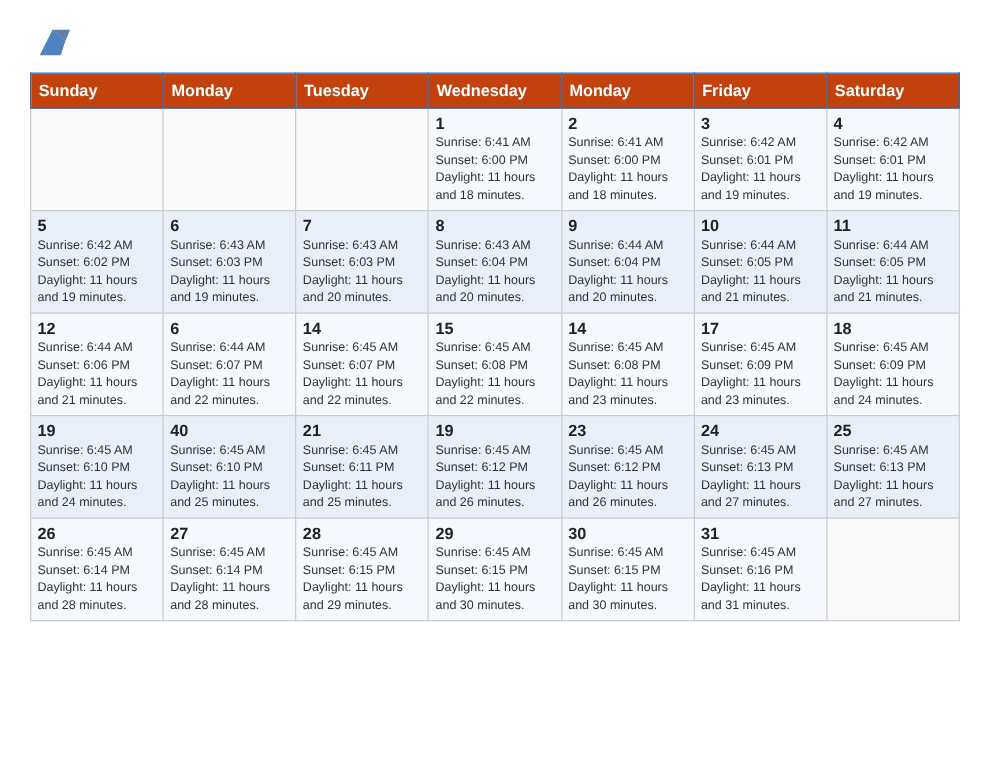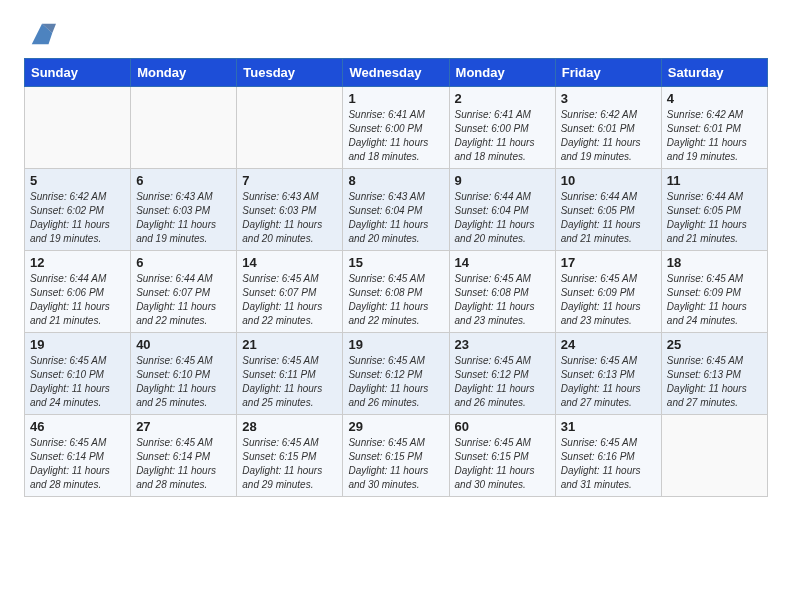--- a/index.html
+++ b/index.html
@@ -53,21 +53,21 @@
       font-size: 15px;
       color: #333;
       margin-top: 2px;
     }
     table {
       width: 100%;
       border-collapse: collapse;
       table-layout: fixed;
     }
     thead tr th {
-      background-color: #1d4ed8;
+      background-color: #c2410c;
       color: #fff;
       text-align: left;
       padding: 6px 6px;
       font-size: 13px;
       font-weight: bold;
       border: 1px solid #2e6db4;
     }
     tbody tr td {
       border: 1px solid #ccc;
       vertical-align: top;
@@ -87,21 +87,20 @@
       font-size: 13px;
       font-weight: bold;
       color: #222;
       display: block;
       margin-bottom: 2px;
     }
     .day-info {
       font-size: 10px;
       color: #333;
       line-height: 1.4;
-      font-style: italic;
     }
     .empty-cell {
       background: #f9f9f9 !important;
     }
   </style>
 </head>
 <body>
 
 <div class="header">
   <div class="logo">
@@ -289,21 +288,21 @@
         </td>
         <td>
           <span class="day-number">25</span>
           <div class="day-info" style="white-space: pre-line;">Sunrise: 6:45 AM
 Sunset: 6:13 PM
 Daylight: 11 hours and 27 minutes.</div>
         </td>
       </tr>
       <tr>
         <td>
-          <span class="day-number">46</span>
+          <span class="day-number">26</span>
           <div class="day-info" style="white-space: pre-line;">Sunrise: 6:45 AM
 Sunset: 6:14 PM
 Daylight: 11 hours and 28 minutes.</div>
         </td>
         <td>
           <span class="day-number">27</span>
           <div class="day-info" style="white-space: pre-line;">Sunrise: 6:45 AM
 Sunset: 6:14 PM
 Daylight: 11 hours and 28 minutes.</div>
         </td>
@@ -313,21 +312,21 @@
 Sunset: 6:15 PM
 Daylight: 11 hours and 29 minutes.</div>
         </td>
         <td>
           <span class="day-number">29</span>
           <div class="day-info" style="white-space: pre-line;">Sunrise: 6:45 AM
 Sunset: 6:15 PM
 Daylight: 11 hours and 30 minutes.</div>
         </td>
         <td>
-          <span class="day-number">60</span>
+          <span class="day-number">30</span>
           <div class="day-info" style="white-space: pre-line;">Sunrise: 6:45 AM
 Sunset: 6:15 PM
 Daylight: 11 hours and 30 minutes.</div>
         </td>
         <td>
           <span class="day-number">31</span>
           <div class="day-info" style="white-space: pre-line;">Sunrise: 6:45 AM
 Sunset: 6:16 PM
 Daylight: 11 hours and 31 minutes.</div>
         </td>

